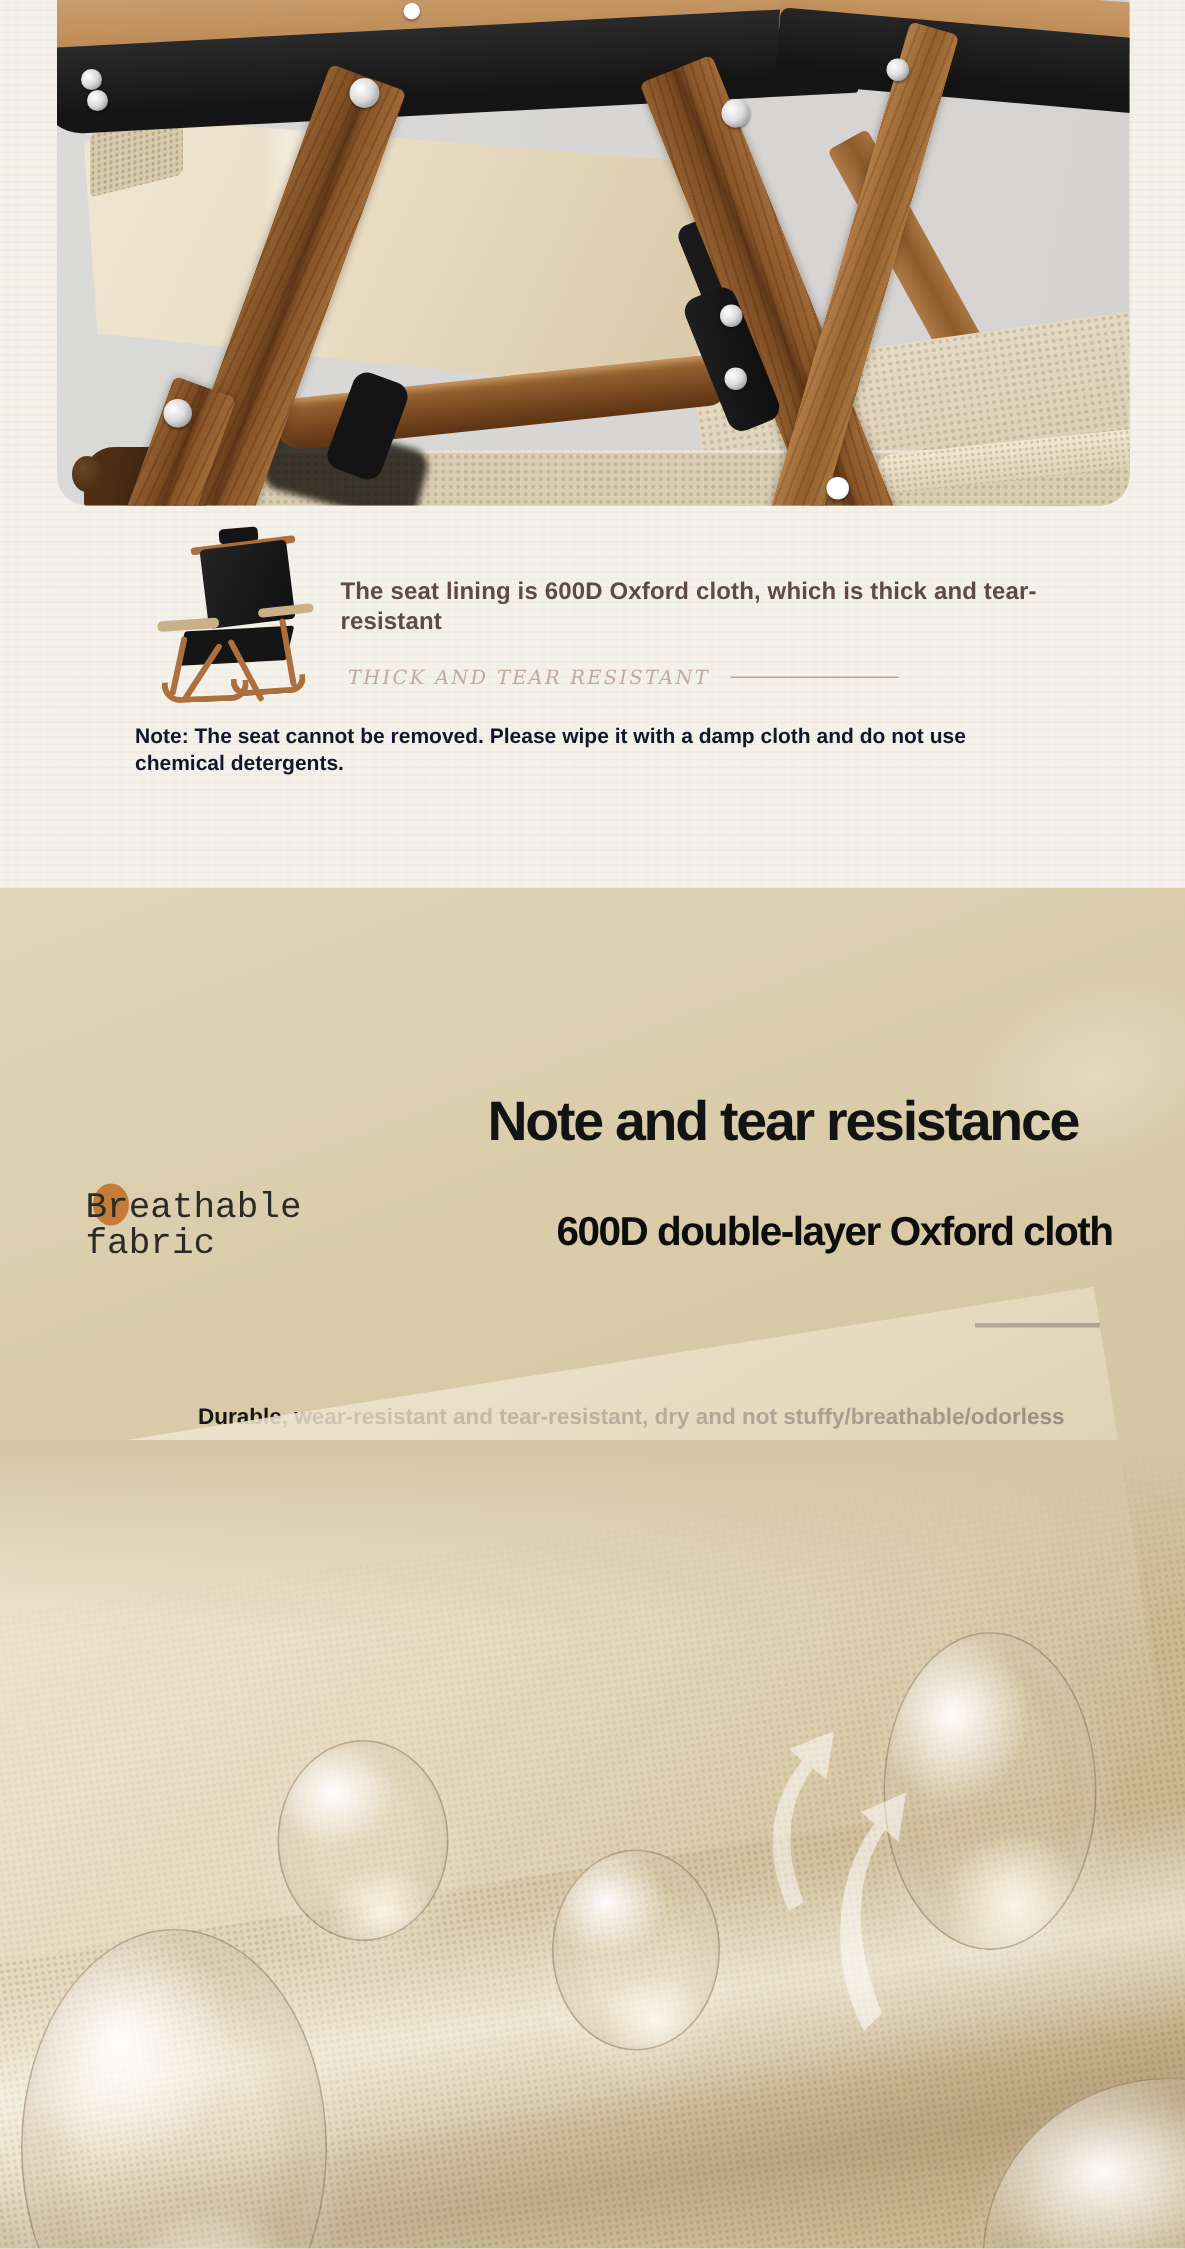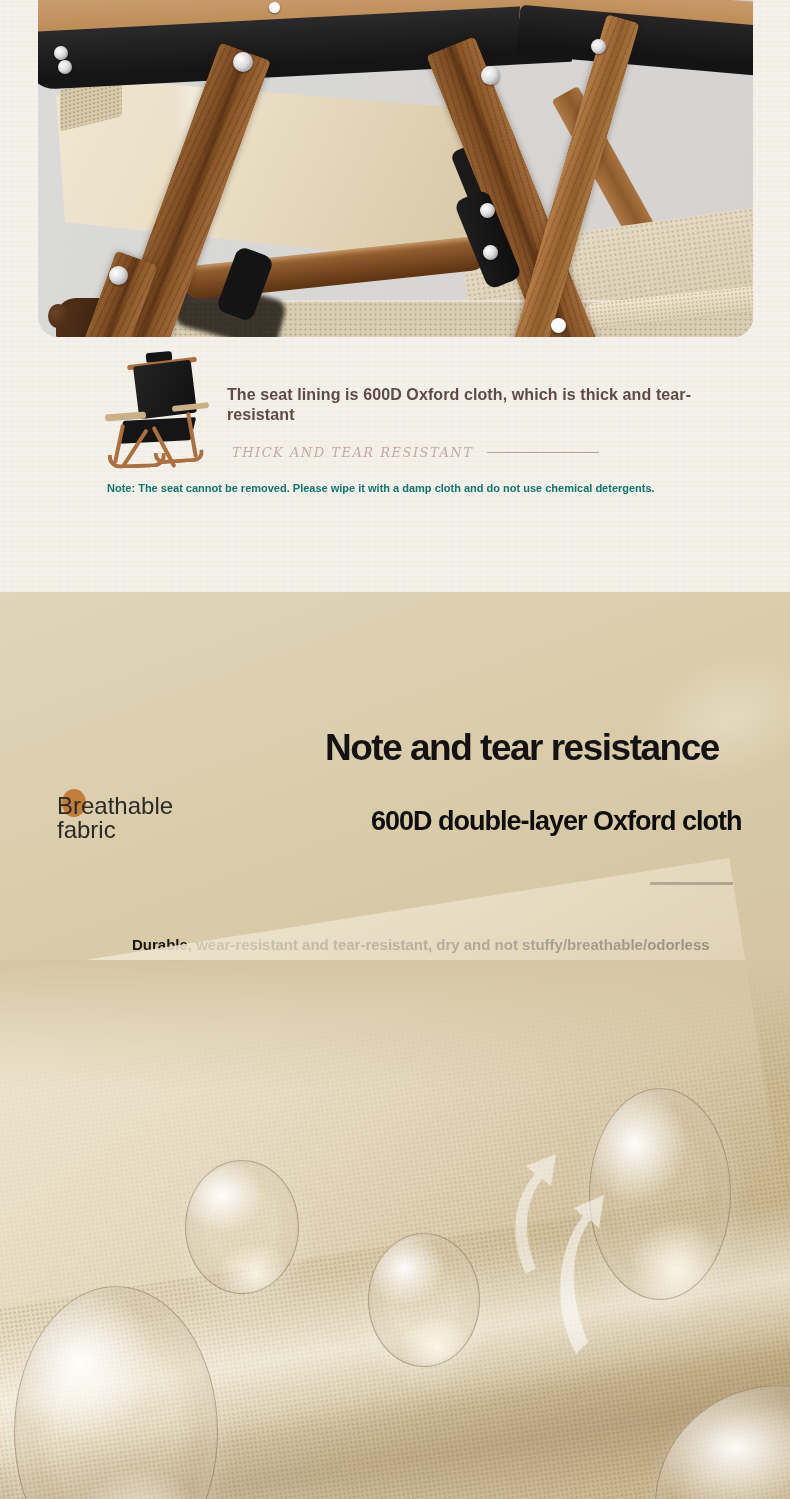--- a/index.html
+++ b/index.html
@@ -161,22 +161,22 @@
   .script-row { position:absolute; left:232px; top:86px; white-space:nowrap;margin-top:20px; }
   .script-caption {
     font-family:"DejaVu Serif", serif; font-style:italic;
     font-size:13px; letter-spacing:1.5px; color:#c3aa9c;
   }
   .script-rule {
     display:inline-block; width:112px; height:1px; background:#b7a496;
     margin-left:14px; vertical-align:middle;
   }
   .info-note {
-    position:absolute; left:107px; top:144px; width:612px;
-    font-size:11px; font-weight:bold; line-height:1.32; color:#0f766e;
+    position:absolute; left:90px; top:144px; width:612px;
+    font-size:14px; font-weight:bold; line-height:1.32; color:#0f172a;
   }
   
   .chair-thumb { position:absolute; left:100px; top:15px; width:115px; height:118px; }
   .chair-thumb * { position:absolute; }
   .ct-copper { background:#ad6f3e; border-radius:3px; }
   .ct-handle  { left:46px; top:0;  width:26px; height:10px; background:#141414; border-radius:3px; transform:rotate(-5deg); }
   .ct-topbar  { left:27px; top:9px; width:70px; height:5px;  transform:rotate(-7deg); }
   .ct-back    { left:36px; top:11px; width:58px; height:53px; transform:rotate(-7deg);
                 background:linear-gradient(120deg,#242424,#101010); border-radius:3px; }
   .ct-armL    { left:5px;  top:61px; width:41px; height:7px; background:#c9b089; border-radius:3px; transform:rotate(-4deg); }
@@ -200,21 +200,21 @@
   .fabric-title {
     position:absolute; left:325px; top:135px;
     font-size:37px; font-weight:bold; letter-spacing:-1.5px; color:#131313;
   }
   .fabric-subtitle {
     position:absolute; left:332px; top:214px;
     font-size:27px; font-weight:bold; letter-spacing:-1px; color:#0d0d0d;margin-left:39px;
   }
   .side-label {
     position:absolute; left:57px; top:202px; width:125px; z-index:2;
-    font-family:Liberation Sans, sans-serif; font-size:24px; line-height:1.0;
+    font-family:Liberation Mono, monospace; font-size:24px; line-height:1.0;
     color:#2b2a26;
   }
   .side-dot {
     position:absolute; left:62px; top:197px; width:24px; height:28px; z-index:1;
     border-radius:50%; background:#c1762f; opacity:.92;
   }
   .fabric-rule { position:absolute; left:650px; top:290px; width:83px; height:3px; background:#3b332a; }
   .fabric-desc {
     position:absolute; left:132px; top:344px; width:640px;
     font-size:15px; font-weight:bold; letter-spacing:0; color:#161616; white-space:nowrap;

